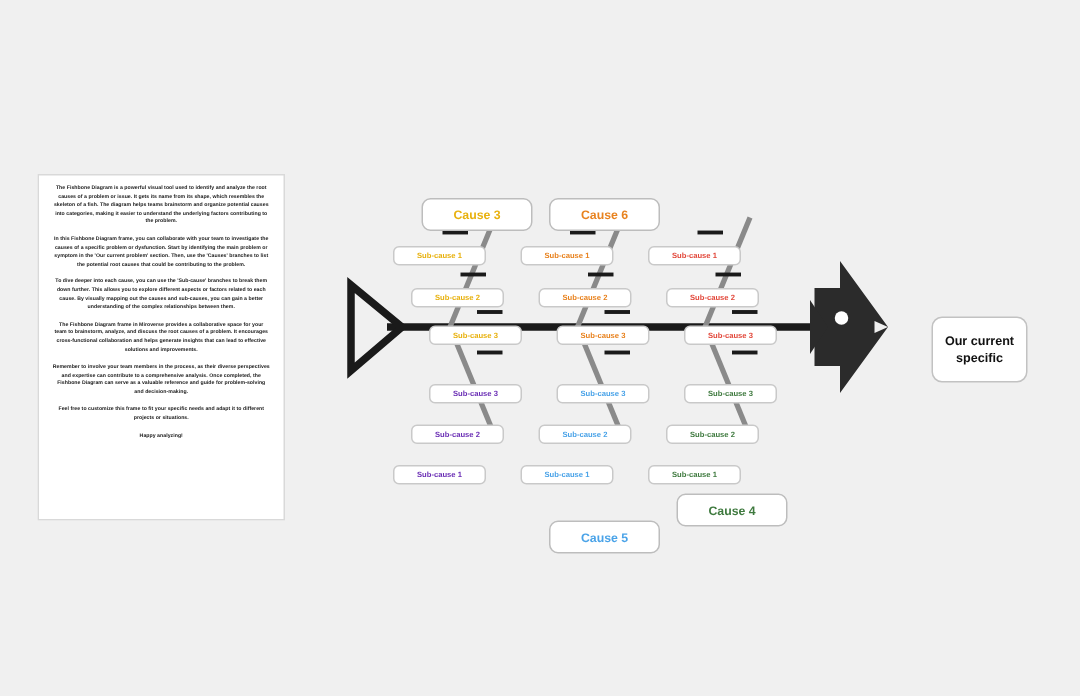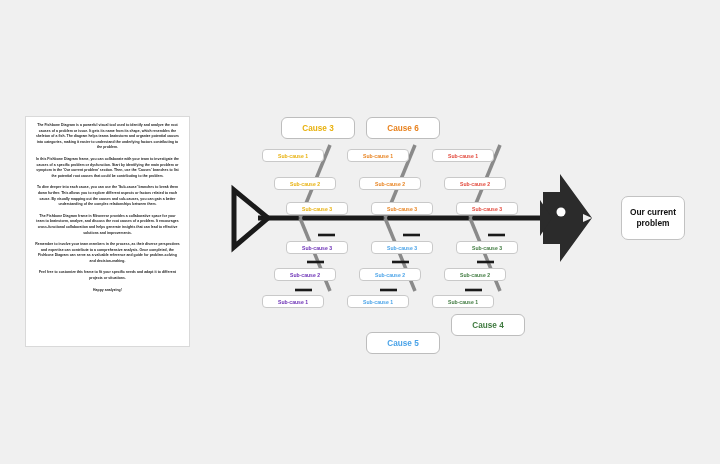--- a/index.html
+++ b/index.html
@@ -36,20 +36,21 @@
   .node{
     position:absolute;
     background:#ffffff;
     border:1px solid #c8c8c8;
     border-radius:5px;
     box-sizing:border-box;
     display:flex;align-items:center;justify-content:center;
     font-weight:bold;
     white-space:nowrap;
     box-shadow:0 0 0 0 rgba(0,0,0,0);
+    margin-top:15px;
   }
   .cause{
     width:74px;height:22px;
     border-radius:6px;
     font-size:8.2px;
     border:1px solid #bdbdbd;
   }
   .sub{
     width:62px;height:13px;
     border-radius:4px;
@@ -196,16 +197,16 @@
 
   <div class="node cause" style="left:366px;top:332px;">
     <span style="color:#4aa3e8">Cause 5</span>
   </div>
   <div class="node cause" style="left:451px;top:314px;">
     <span style="color:#3f7a3f">Cause 4</span>
   </div>
 
   <div class="node problem" style="left:621px;top:196px;">
     <span>Our current</span>
-    <span>problem</span>
+    <span>specific</span>
   </div>
 
 </div>
 
 </body></html>

